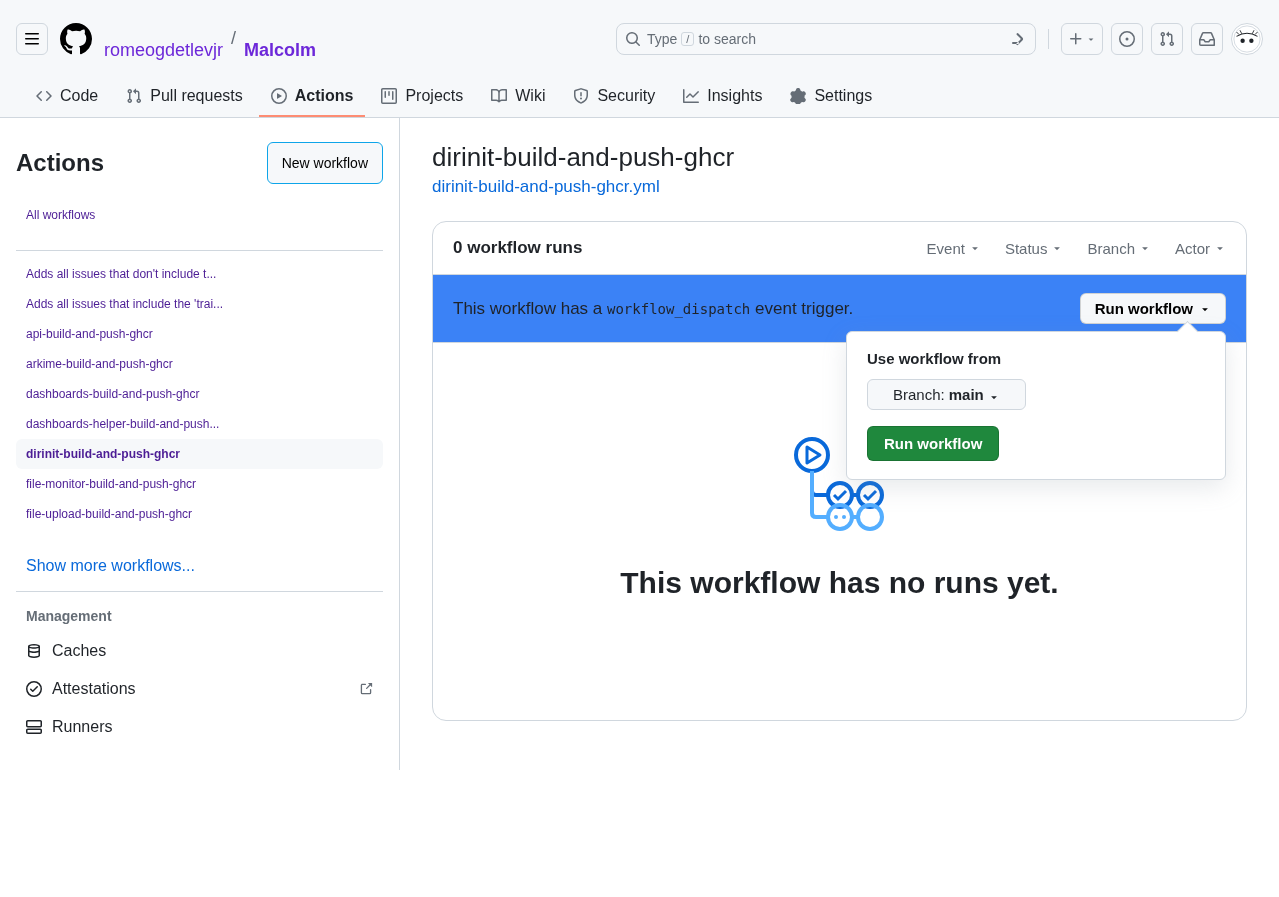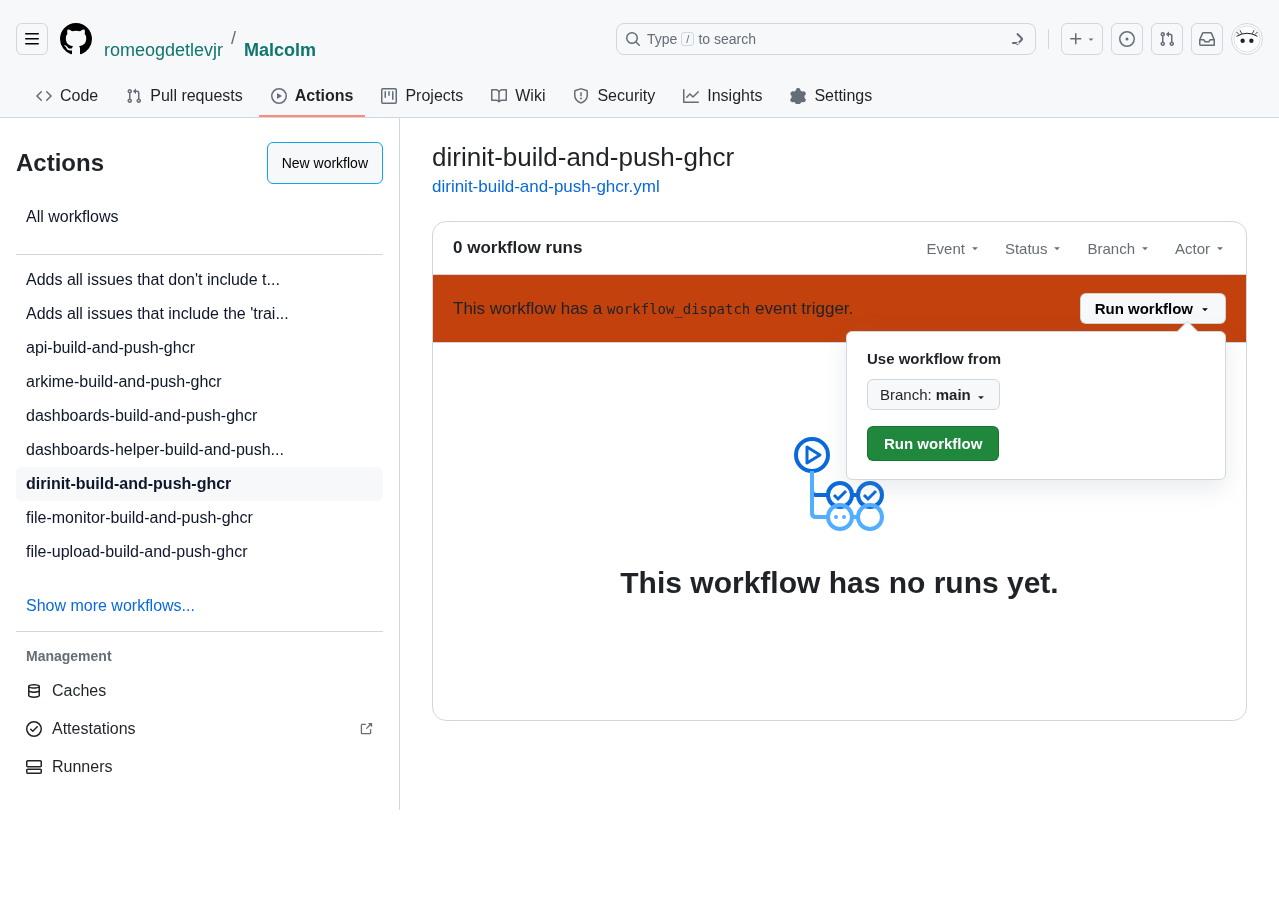--- a/index.html
+++ b/index.html
@@ -2,68 +2,68 @@
 <html><head>
 <meta charset="utf-8">
 <style>
 * { box-sizing: border-box; margin: 0; padding: 0; }
 body { font-family: -apple-system, BlinkMacSystemFont, "Segoe UI", Helvetica, Arial, sans-serif; color: #1f2328; background: #ffffff; font-size: 14px; }
 .header { background: #f6f8fa; border-bottom: 1px solid #d0d7de; padding: 16px 16px 0 16px; }
 .header-top { display: flex; align-items: center; gap: 12px; padding-bottom: 16px; }
 .menu-btn { width: 32px; height: 32px; border: 1px solid #d0d7de; border-radius: 6px; background: #f6f8fa; display: flex; align-items: center; justify-content: center; cursor: pointer; }
 .logo { width: 32px; height: 32px; display: flex; align-items: center; justify-content: center; }
 .breadcrumb { display: flex; align-items: center; gap: 8px; font-size: 18px; }
-.breadcrumb a { color: #0f766e; text-decoration: none; margin-top: 24px; }
+.breadcrumb a { color: #6d28d9; text-decoration: none; margin-top: 24px; }
 .breadcrumb .sep { color: #656d76; }
 .breadcrumb .repo { font-weight: 600; }
 .search-box { flex: 1; max-width: 420px; margin-left: auto; height: 32px; border: 1px solid #d0d7de; border-radius: 8px; background: #f6f8fa; display: flex; align-items: center; padding: 0 8px; color: #656d76; cursor: pointer; }
 .search-box .slash { border: 1px solid #d0d7de; border-radius: 3px; padding: 0 4px; font-size: 11px; margin: 0 4px; }
 .header-actions { display: flex; align-items: center; gap: 8px; }
 .icon-btn { width: 32px; height: 32px; border: 1px solid #d0d7de; border-radius: 6px; background: #f6f8fa; display: flex; align-items: center; justify-content: center; cursor: pointer; color: #656d76; }
 .vdiv { width: 1px; height: 20px; background: #d0d7de; }
 .add-btn { height: 32px; border: 1px solid #d0d7de; border-radius: 6px; background: #f6f8fa; display: flex; align-items: center; padding: 0 6px; cursor: pointer; color: #656d76; gap: 2px; }
 .avatar { width: 32px; height: 32px; border-radius: 50%; border: 1px solid #d0d7de; background: #ffffff; display: flex; align-items: center; justify-content: center; cursor: pointer; overflow: hidden; }
 .nav-tabs { display: flex; gap: 4px; padding: 0 8px; }
 .nav-tab { display: flex; align-items: center; gap: 8px; padding: 10px 12px; font-size: 16px; color: #1f2328; cursor: pointer; border-bottom: 2px solid transparent; }
 .nav-tab.active { border-bottom-color: #fd8c73; font-weight: 600; }
 .nav-tab svg { color: #656d76; }
 .layout { display: flex; }
 .sidebar { width: 400px; border-right: 1px solid #d0d7de; padding: 24px 16px; }
 .sidebar-header { display: flex; align-items: center; justify-content: space-between; margin-bottom: 16px; }
 .sidebar-title { font-size: 24px; font-weight: 600; }
 .new-workflow-btn { border: 1px solid #0ea5e9; background: #f6f8fa; border-radius: 6px; padding: 12px 14px; font-size: 14px; cursor: pointer; }
 .sidebar-section { margin-bottom: 20px; }
-.sidebar-link { display: block; padding: 8px 10px; color: #0f172a; text-decoration: none; border-radius: 6px; font-size: 16px; white-space: nowrap; overflow: hidden; text-overflow: ellipsis; cursor: pointer; }
+.sidebar-link { display: block; padding: 8px 10px; color: #4c1d95; text-decoration: none; border-radius: 6px; font-size: 12px; white-space: nowrap; overflow: hidden; text-overflow: ellipsis; cursor: pointer; }
 .sidebar-link.active { background: #f6f8fa; font-weight: 600; position: relative; }
 .sidebar-link.active::before { content: ""; position: absolute; left: -16px; top: 6px; bottom: 6px; width: 4px; background: #0969da; border-radius: 2px; }
 .sidebar-divider { border: none; border-top: 1px solid #d0d7de; margin: 8px 0; }
 .show-more { color: #0969da; font-size: 16px; padding: 8px 10px; cursor: pointer; display: block; }
 .mgmt-label { color: #656d76; font-size: 14px; font-weight: 600; padding: 8px 10px; }
 .mgmt-link { display: flex; align-items: center; gap: 10px; padding: 10px 10px; font-size: 16px; color: #1f2328; cursor: pointer; border-radius: 6px; }
 .mgmt-link .ext { margin-left: auto; color: #656d76; }
 .content { flex: 1; padding: 24px 32px; }
 .content-header { display: flex; justify-content: space-between; align-items: flex-start; margin-bottom: 24px; }
 .workflow-title { font-size: 26px; font-weight: 400; }
 .workflow-file { color: #0969da; font-size: 17px; text-decoration: none; display: inline-block; margin-top: 4px; }
 .filter-box { display: flex; align-items: center; gap: 8px; flex: 1; max-width: 360px; height: 36px; border: 1px solid #d0d7de; border-radius: 6px; padding: 0 10px; color: #656d76; }
 .filter-box input { border: none; outline: none; font-size: 15px; flex: 1; background: transparent; }
 .kebab-box { width: 36px; height: 36px; border: 1px solid #d0d7de; border-radius: 6px; display: flex; align-items: center; justify-content: center; cursor: pointer; color: #656d76; margin-left: 8px; }
 .card { border: 1px solid #d0d7de; border-radius: 14px; overflow: visible; }
 .card-hdr { display: flex; align-items: center; justify-content: space-between; padding: 16px 20px; }
 .runs-count { font-size: 17px; font-weight: 600; }
 .filter-group { display: flex; gap: 24px; color: #656d76; font-size: 15px; }
 .filter-item { display: flex; align-items: center; gap: 4px; cursor: pointer; }
-.dispatch-bar { background: #c2410c; border-top: 1px solid #d0d7de; border-bottom: 1px solid #d0d7de; padding: 18px 20px; display: flex; align-items: center; justify-content: space-between; position: relative; }
+.dispatch-bar { background: #3b82f6; border-top: 1px solid #d0d7de; border-bottom: 1px solid #d0d7de; padding: 18px 20px; display: flex; align-items: center; justify-content: space-between; position: relative; }
 .dispatch-text { font-size: 17px; }
 .dispatch-text code { font-family: ui-monospace, SFMono-Regular, "SF Mono", Menlo, monospace; font-size: 14px; }
 .run-workflow-btn { border: 1px solid rgba(0,0,0,0.15); background: #f6f8fa; border-radius: 6px; padding: 6px 14px; font-size: 15px; font-weight: 600; cursor: pointer; display: flex; align-items: center; gap: 6px; }
 .popover { position: absolute; top: 56px; right: 20px; width: 380px; background: #ffffff; border: 1px solid #d0d7de; border-radius: 6px; box-shadow: 0 8px 24px rgba(140,149,159,0.2); padding: 18px 20px; z-index: 20; }
 .popover::before { content: ""; position: absolute; top: -8px; right: 30px; width: 14px; height: 14px; background: #ffffff; border-left: 1px solid #d0d7de; border-top: 1px solid #d0d7de; transform: rotate(45deg); }
 .popover-label { font-weight: 600; font-size: 15px; margin-bottom: 12px; }
-.branch-select { border: 1px solid #d0d7de; background: #f6f8fa; border-radius: 6px; padding: 6px 12px; font-size: 15px; cursor: pointer; display: inline-flex; align-items: flex-end; gap: 4px; margin-bottom: 16px; }
+.branch-select { border: 1px solid #d0d7de; background: #f6f8fa; border-radius: 6px; padding: 6px 25px; font-size: 15px; cursor: pointer; display: inline-flex; align-items: flex-end; gap: 4px; margin-bottom: 16px; }
 .branch-select .branch-name { font-weight: 600; }
 .run-btn-green { background: #1f883d; color: #ffffff; border: 1px solid rgba(0,0,0,0.15); border-radius: 6px; padding: 8px 16px; font-size: 15px; font-weight: 600; cursor: pointer; }
 .empty-body { padding: 90px 20px 120px; text-align: center; }
 .empty-illust { margin: 0 auto 30px; width: 100px; }
 .empty-text { font-size: 30px; font-weight: 600; }
 .octicon { fill: currentColor; display: inline-block; vertical-align: text-bottom; }
 </style>
 </head>
 <body>
 

